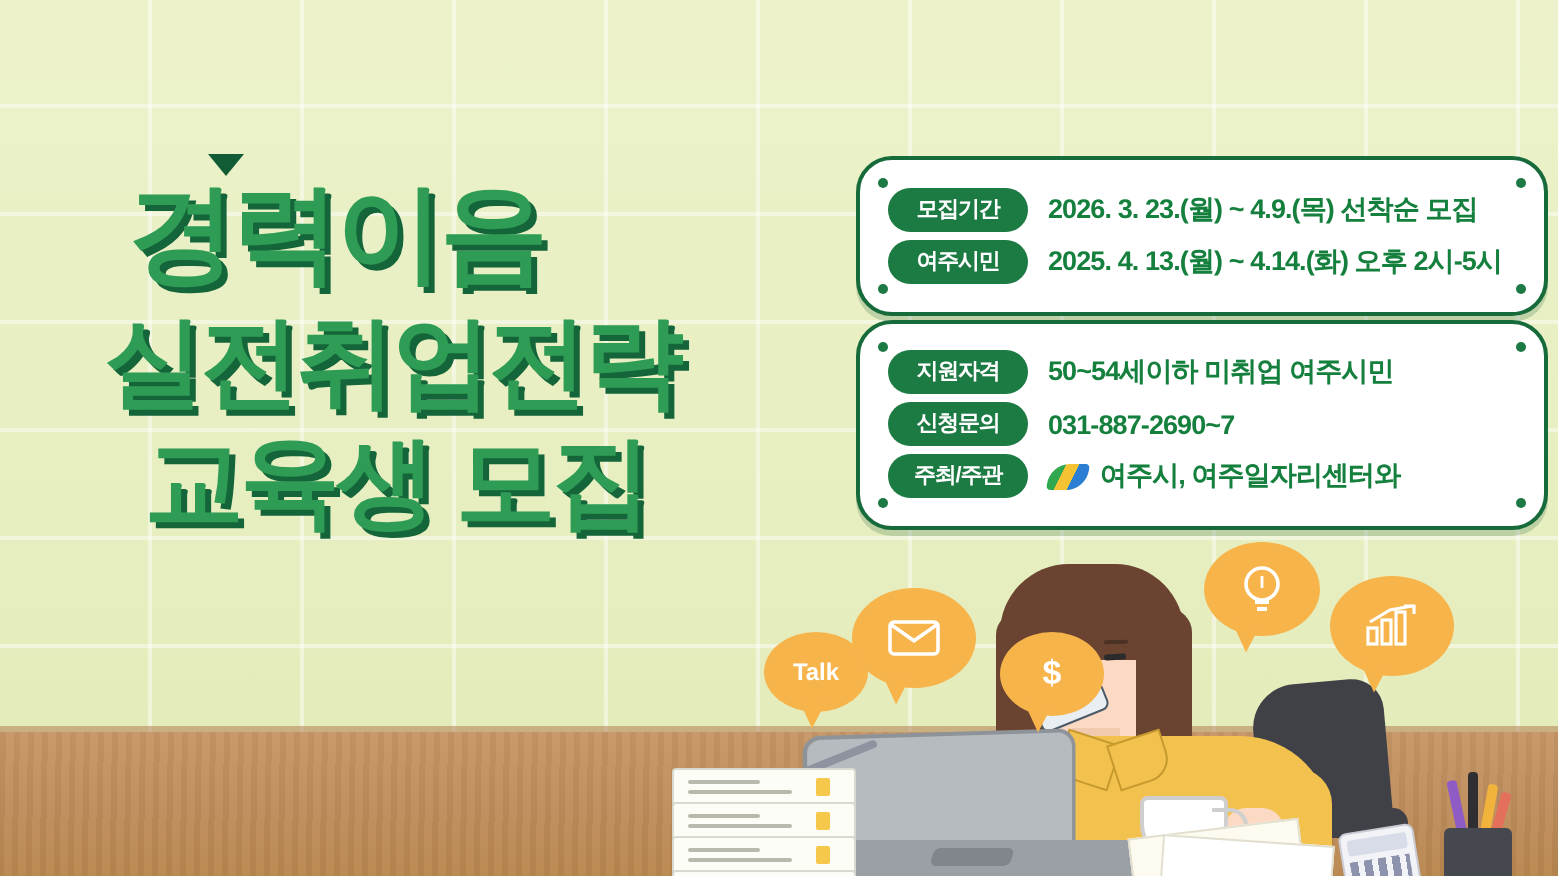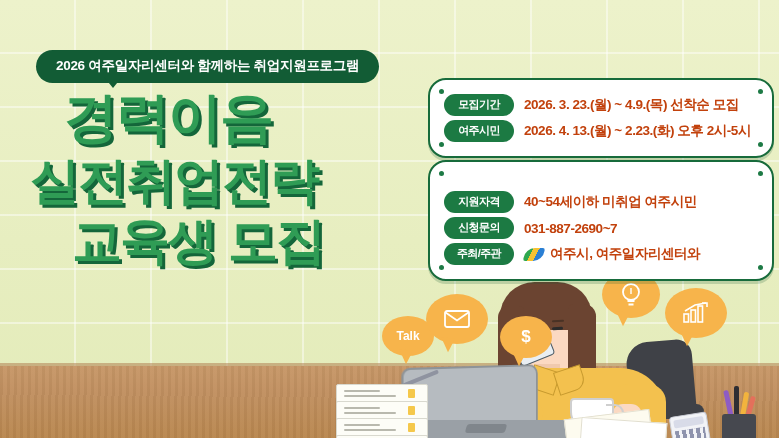--- a/index.html
+++ b/index.html
@@ -39,44 +39,44 @@
   }
 
   
   .headline{position:absolute;left:30px;top:90px;width:390px;}
   .hl-line{
     font-weight:bold;line-height:1.0;letter-spacing:-2px;white-space:nowrap;
     color:#2f9c55;
     text-shadow:3px 3px 0 #14663a;
   }
   .hl1{font-size:54px;margin-left:34px;}
-  .hl2{font-size:50px;margin-top:12px;margin-left:0;}
+  .hl2{font-size:50px;margin-top:12px;margin-left:22px;}
   .hl3{font-size:50px;margin-top:10px;margin-left:42px;}
 
   
   .card{
     position:absolute;right:5px;
     background:#ffffff;border:2.5px solid #176b3b;border-radius:18px;
     box-shadow:0 3px 0 rgba(20,90,50,.20);
   }
   #card-schedule{top:78px;left:428px;padding:10px 16px 10px 14px;}
-  #card-details {top:160px;left:428px;padding:25px 16px 10px 14px;}
+  #card-details {top:160px;left:428px;padding:9px 16px 10px 14px;}
   .dot{position:absolute;width:5px;height:5px;border-radius:50%;background:#1d7a45;}
   .dot.tl{left:9px;top:9px;} .dot.tr{right:9px;top:9px;}
   .dot.bl{left:9px;bottom:9px;} .dot.br{right:9px;bottom:9px;}
 
   .row{display:flex;align-items:center;margin:4px 0;}
   .badge{
     flex:none;display:inline-block;background:#1c7a43;color:#fff;
     border-radius:11px;padding:3px 9px 4px 9px;
     font-size:11px;font-weight:bold;letter-spacing:-.6px;white-space:nowrap;
     text-align:center;min-width:52px;
   }
   .rtext{
-    margin-left:10px;font-size:13.5px;font-weight:bold;color:#c2410c;
+    margin-left:10px;font-size:13.5px;font-weight:bold;color:#15803d;
     letter-spacing:-.45px;white-space:nowrap;
   }
   .org-row .rtext{display:flex;align-items:center;}
   .yj-logo{
     display:inline-block;width:20px;height:13px;margin-right:6px;flex:none;
     border-radius:10px 2px 10px 2px;
     background:linear-gradient(110deg,#2fa84f 0%, #2fa84f 34%, #f5c233 34%, #f5c233 60%, #2a7fd4 60%, #2a7fd4 100%);
     transform:skewX(-8deg);
   }
 
@@ -201,21 +201,20 @@
   .bub svg{display:block;}
 </style>
 </head>
 <body>
 
 <div id="poster">
 
   <div class="desk-edge"></div>
   <div class="desk"></div>
 
-  <div class="ribbon">2026 여주일자리센터와 함께하는 취업지원프로그램</div>
   <div class="ribbon-tail"></div>
 
   <div class="headline">
     <div class="hl-line hl1">경력이음</div>
     <div class="hl-line hl2">실전취업전략</div>
     <div class="hl-line hl3">교육생 모집</div>
   </div>
 
   <div class="ill">
 
@@ -330,33 +329,33 @@
     <span class="dot tr"></span>
     <span class="dot bl"></span>
     <span class="dot br"></span>
 
     <div class="row">
       <span class="badge">모집기간</span>
       <span class="rtext">2026. 3. 23.(월) ~ 4.9.(목) 선착순 모집</span>
     </div>
     <div class="row">
       <span class="badge">여주시민</span>
-      <span class="rtext">2026. 4. 13.(월) ~ 2.23.(화) 오후 2시-5시</span>
+      <span class="rtext">2025. 4. 13.(월) ~ 4.14.(화) 오후 2시-5시</span>
     </div>
   </div>
 
   <div class="card" id="card-details">
     <span class="dot tl"></span>
     <span class="dot tr"></span>
     <span class="dot bl"></span>
     <span class="dot br"></span>
 
     <div class="row">
       <span class="badge">지원자격</span>
-      <span class="rtext">40~54세이하 미취업 여주시민</span>
+      <span class="rtext">50~54세이하 미취업 여주시민</span>
     </div>
     <div class="row">
       <span class="badge">신청문의</span>
       <span class="rtext">031-887-2690~7</span>
     </div>
     <div class="row org-row">
       <span class="badge">주최/주관</span>
       <span class="rtext">
         <span class="yj-logo"></span>
         <span>여주시, 여주일자리센터와</span>

